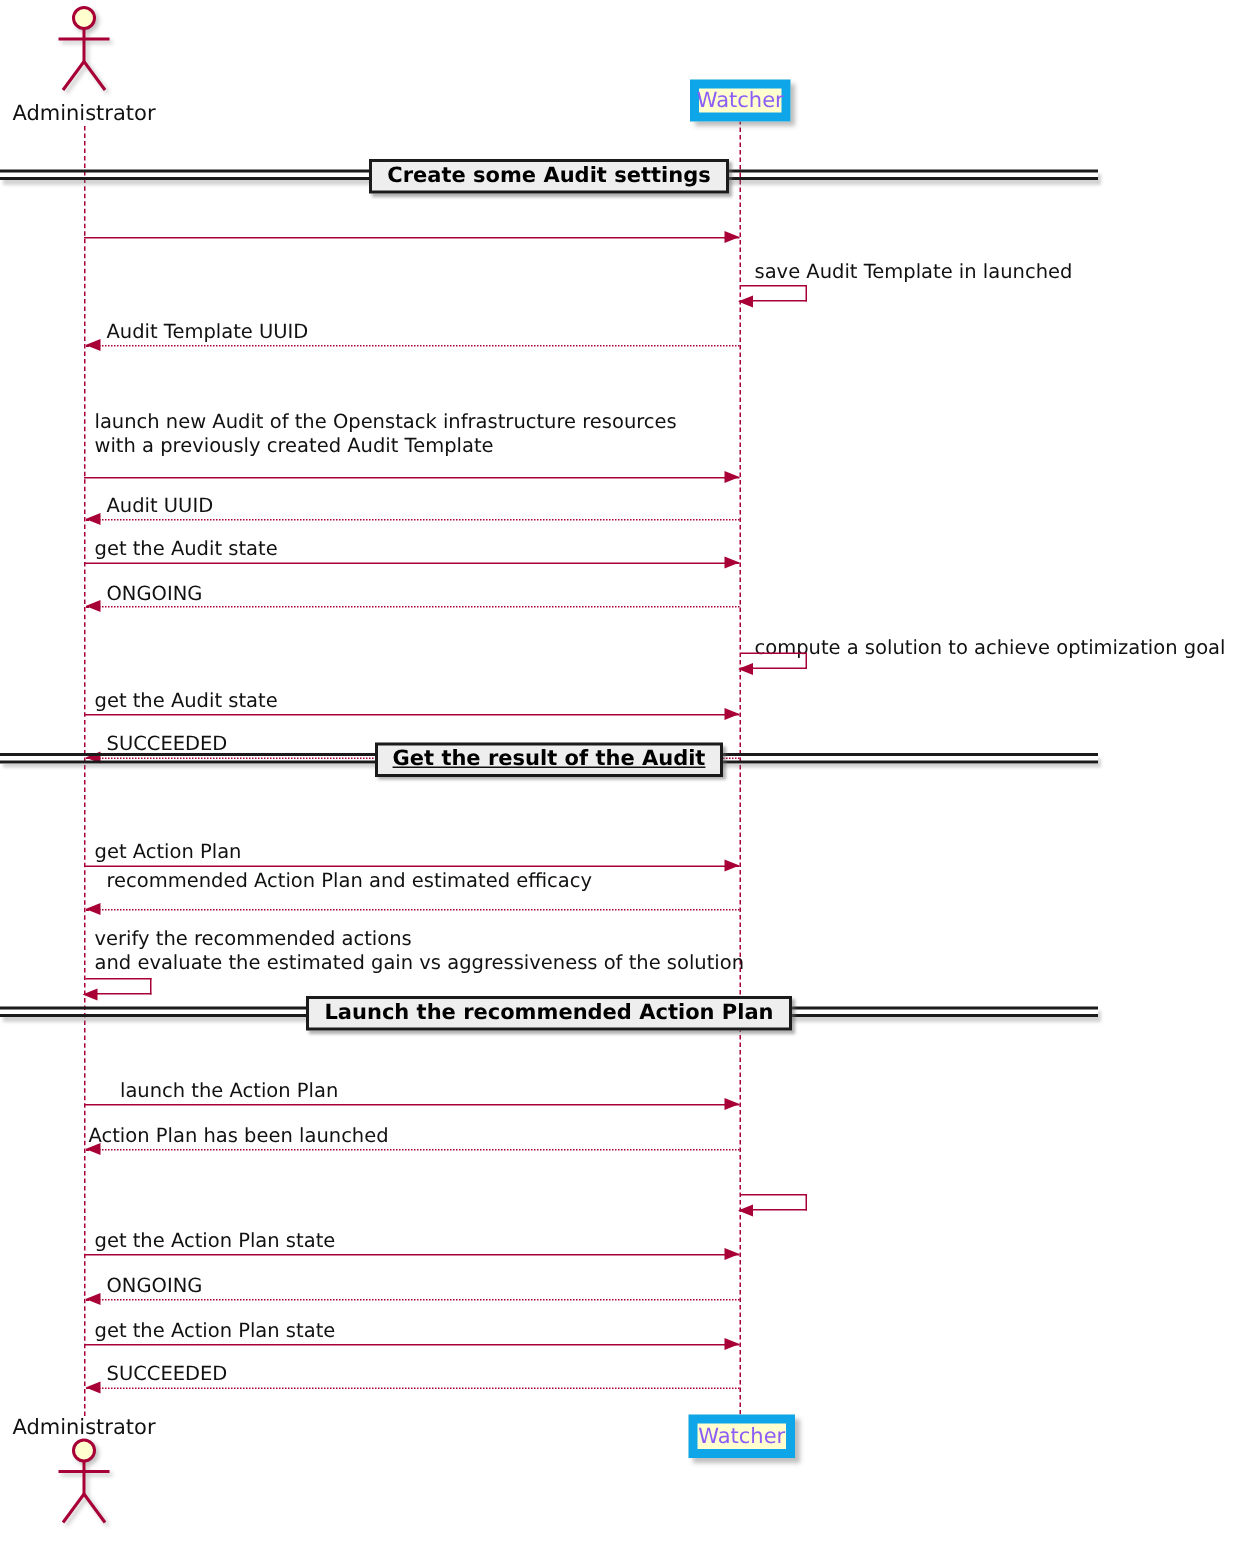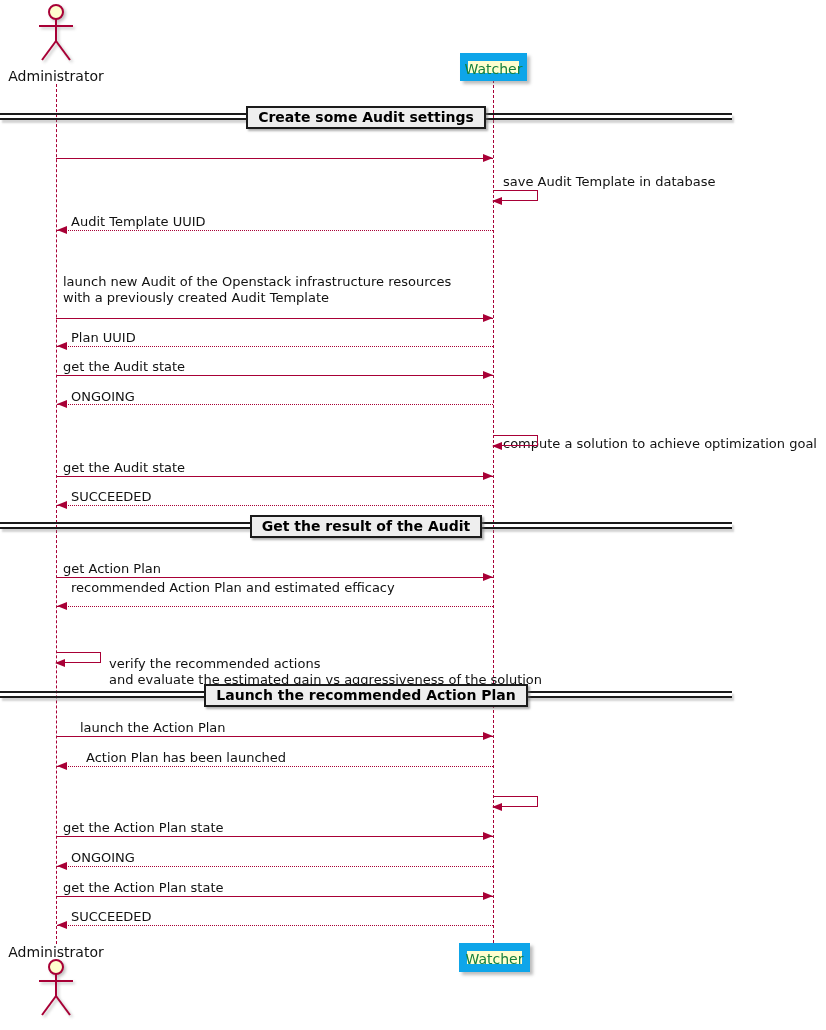--- a/index.html
+++ b/index.html
@@ -4,23 +4,23 @@
 <style>
   html,body{margin:0;padding:0;background:#ffffff;}
   *{box-sizing:border-box;}
   .canvas{
     position:relative;width:826px;height:1030px;background:#ffffff;
     font-family:"DejaVu Sans","Liberation Sans",sans-serif;color:#111;
     overflow:hidden;
   }
   .lifeline{position:absolute;width:0;border-left:1px dashed #A80036;}
   .participant{
-    position:absolute;background:#FEFECE;border:8px solid #0ea5e9;
-    display:flex;align-items:flex-start;justify-content:center;
-    font-size:14px;color:#15803d;box-shadow:3px 3px 3px rgba(110,110,110,.45);
+    position:absolute;background:#FEFECE;border:6px solid #0ea5e9;
+    display:flex;align-items:flex-end;justify-content:center;
+    font-size:14px;color:#8b5cf6;box-shadow:3px 3px 3px rgba(110,110,110,.45);
   }
   .actor-figure{position:absolute;filter:drop-shadow(2px 2px 1.5px rgba(120,120,120,.45));}
   .actor-label{position:absolute;transform:translateX(-50%);font-size:14px;color:#111;white-space:nowrap;}
   .divider{position:absolute;left:0;width:732px;height:24px;}
   .divider .dlines{
     position:absolute;left:0;right:0;top:7px;height:7px;
     border-top:2px solid #1b1b1b;border-bottom:2px solid #1b1b1b;
     box-shadow:2px 3px 2px rgba(130,130,130,.35);
   }
   .divider .dbox{
@@ -61,99 +61,99 @@
 
   <div class="divider" style="top:106px;">
     <div class="dlines"></div>
     <div class="dbox">Create some Audit settings</div>
   </div>
 
   <div class="line solid" style="top:158px;">
       <span class="ah right"></span>
     </div>
 
-  <div class="msg-label" style="left:503px;top:174px;">save Audit Template in database</div>
+  <div class="msg-label" style="left:503px;top:174px;">save Audit Template in launched</div>
   <div class="self-loop" style="left:494px;top:190px;">
       <span class="ah"></span>
     </div>
 
   <div class="msg-label" style="left:71px;top:214px;">Audit Template UUID</div>
   <div class="line dotted" style="top:230px;">
       <span class="ah left"></span>
     </div>
 
 
   <div class="msg-label" style="left:63px;top:274px;">launch new Audit of the Openstack infrastructure resources
 with a previously created Audit Template</div>
   <div class="line solid" style="top:318px;">
       <span class="ah right"></span>
     </div>
 
-  <div class="msg-label" style="left:71px;top:330px;">Plan UUID</div>
+  <div class="msg-label" style="left:71px;top:330px;">Audit UUID</div>
   <div class="line dotted" style="top:346px;">
       <span class="ah left"></span>
     </div>
 
   <div class="msg-label" style="left:63px;top:359px;">get the Audit state</div>
   <div class="line solid" style="top:375px;">
       <span class="ah right"></span>
     </div>
 
   <div class="msg-label" style="left:71px;top:389px;">ONGOING</div>
   <div class="line dotted" style="top:404px;">
       <span class="ah left"></span>
     </div>
 
-  <div class="msg-label" style="left:503px;top:436px;text-align:center;">compute a solution to achieve optimization goal</div>
+  <div class="msg-label" style="left:503px;top:425px;text-align:center;">compute a solution to achieve optimization goal</div>
   <div class="self-loop" style="left:494px;top:435px;">
       <span class="ah"></span>
     </div>
 
   <div class="msg-label" style="left:63px;top:460px;">get the Audit state</div>
   <div class="line solid" style="top:476px;">
       <span class="ah right"></span>
     </div>
 
   <div class="msg-label" style="left:71px;top:489px;">SUCCEEDED</div>
   <div class="line dotted" style="top:505px;">
       <span class="ah left"></span>
     </div>
 
-  <div class="divider" style="top:515px;">
+  <div class="divider" style="top:495px;text-decoration:underline;">
     <div class="dlines"></div>
     <div class="dbox">Get the result of the Audit</div>
   </div>
 
   <div class="msg-label" style="left:63px;top:561px;">get Action Plan</div>
   <div class="line solid" style="top:577px;">
       <span class="ah right"></span>
     </div>
 
   <div class="msg-label" style="left:71px;top:580px;">recommended Action Plan and estimated efficacy</div>
   <div class="line dotted" style="top:606px;">
       <span class="ah left"></span>
     </div>
 
-  <div class="msg-label" style="left:63px;top:656px;margin-left:46px;">verify the recommended actions
+  <div class="msg-label" style="left:63px;top:619px;">verify the recommended actions
 and evaluate the estimated gain vs aggressiveness of the solution</div>
   <div class="self-loop" style="left:57px;top:652px;">
       <span class="ah"></span>
     </div>
 
-  <div class="divider" style="top:684px;">
+  <div class="divider" style="top:664px;">
     <div class="dlines"></div>
     <div class="dbox">Launch the recommended Action Plan</div>
   </div>
 
   <div class="msg-label" style="left:80px;top:720px;">launch the Action Plan</div>
   <div class="line solid" style="top:736px;">
       <span class="ah right"></span>
     </div>
 
-  <div class="msg-label" style="left:86px;top:750px;">Action Plan has been launched</div>
+  <div class="msg-label" style="left:59px;top:750px;">Action Plan has been launched</div>
   <div class="line dotted" style="top:766px;">
       <span class="ah left"></span>
     </div>
 
   <div class="self-loop" style="left:494px;top:796px;">
       <span class="ah"></span>
     </div>
 
   <div class="msg-label" style="left:63px;top:820px;">get the Action Plan state</div>
   <div class="line solid" style="top:836px;">

